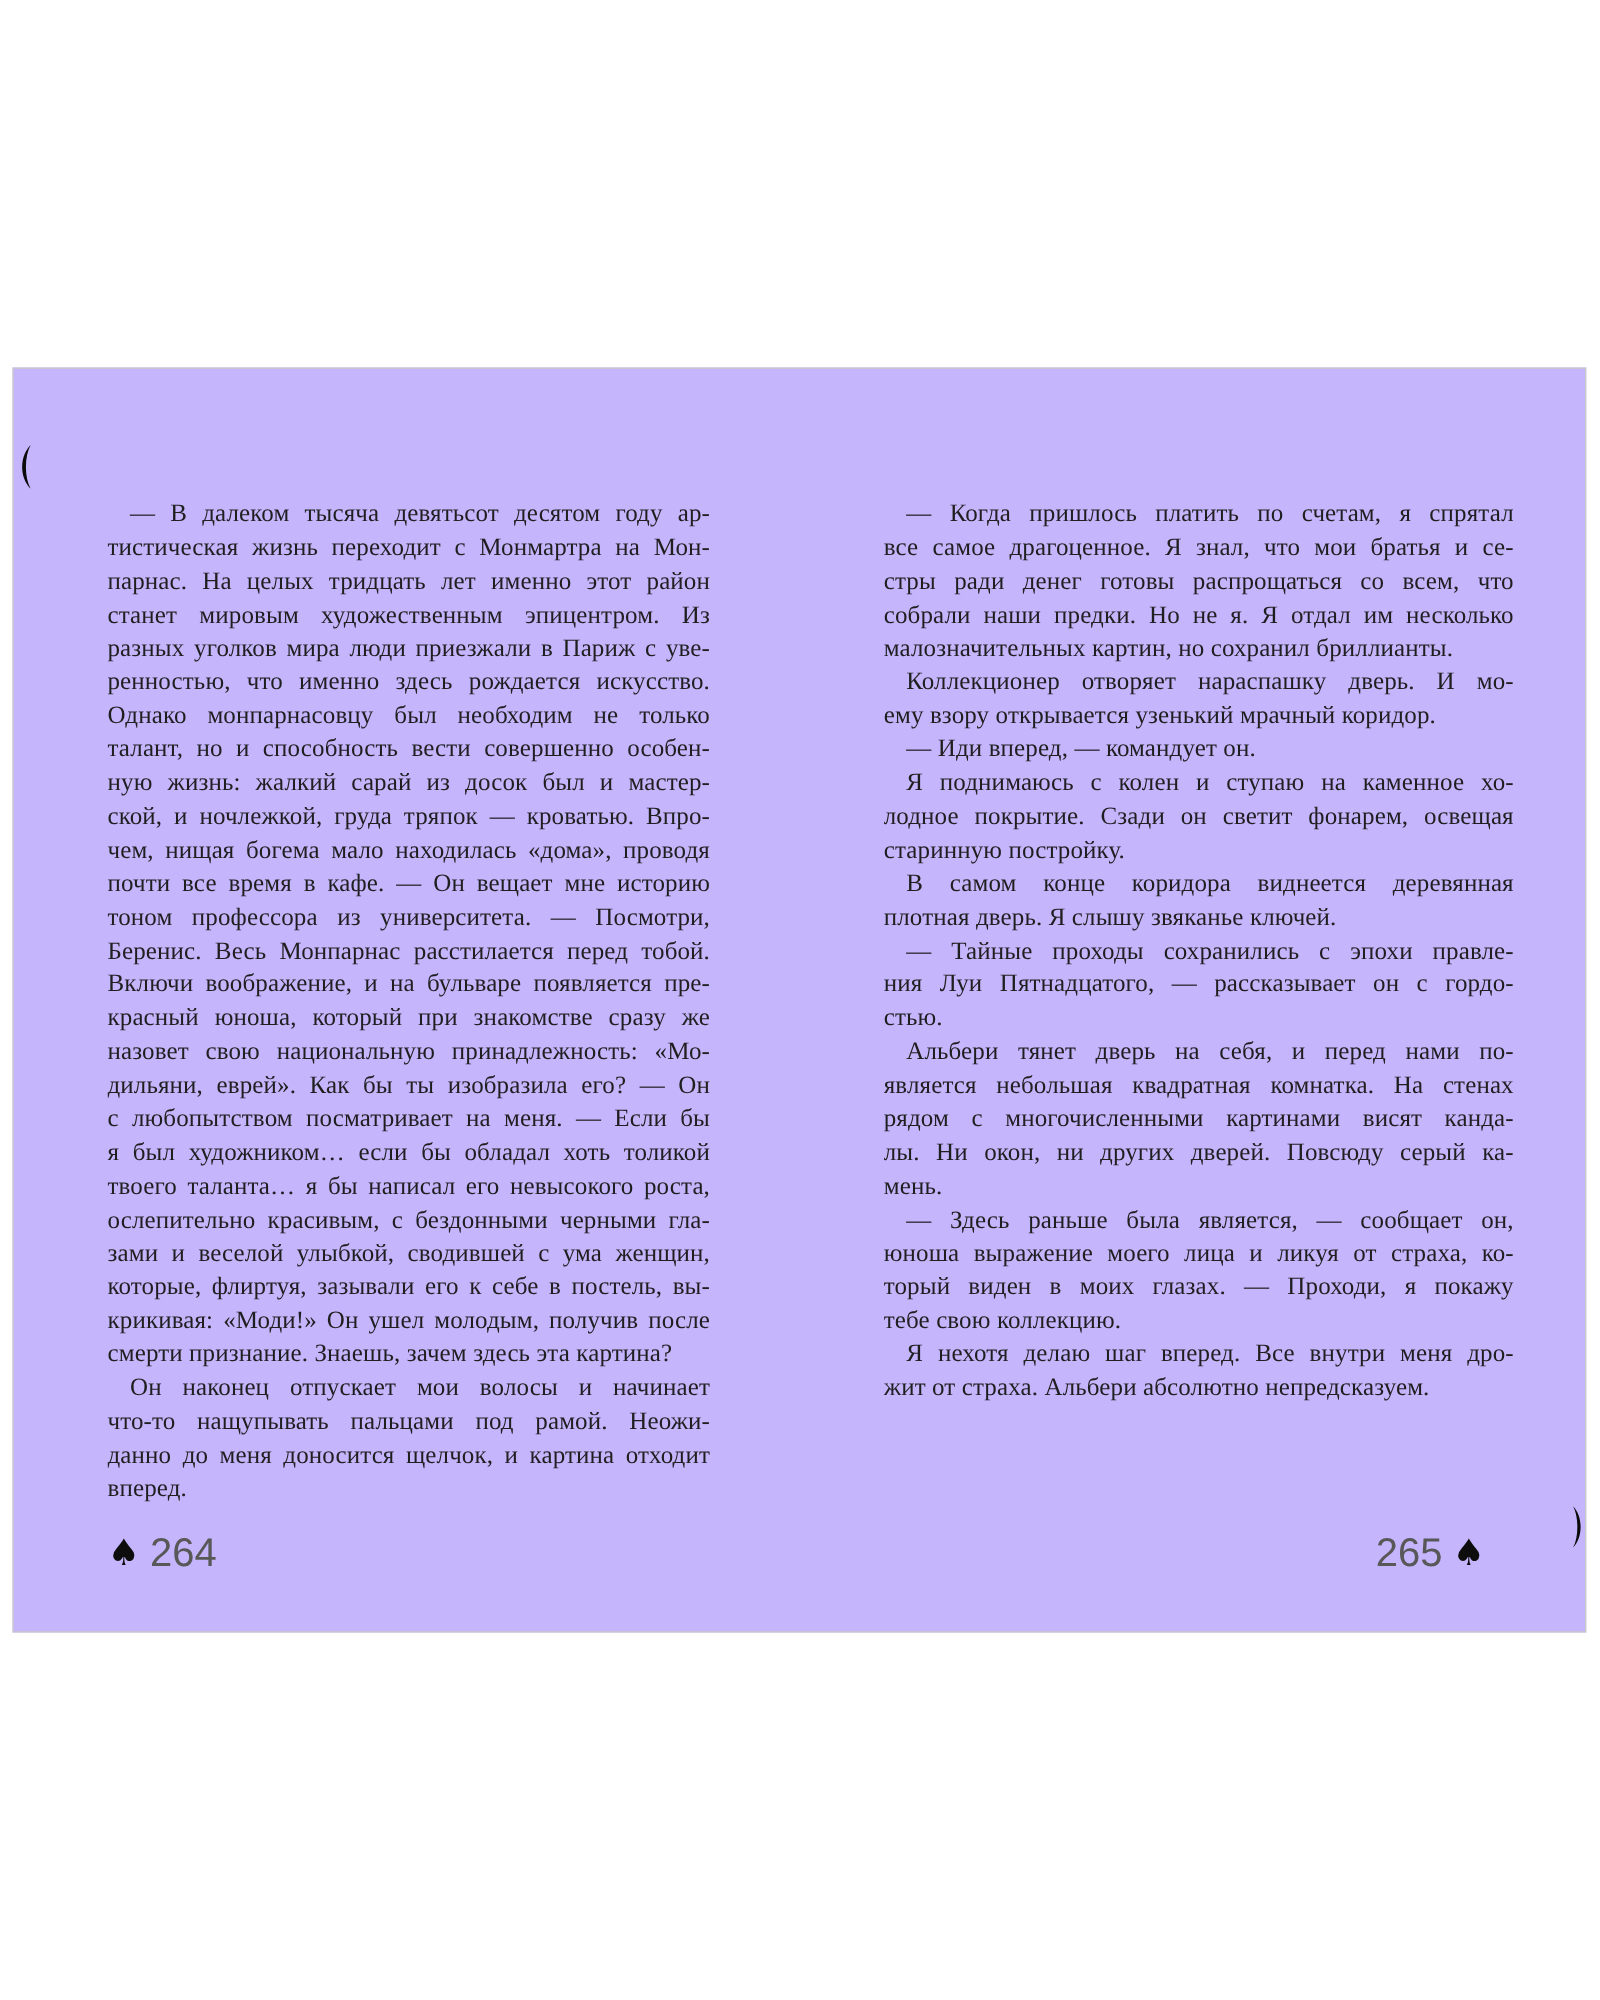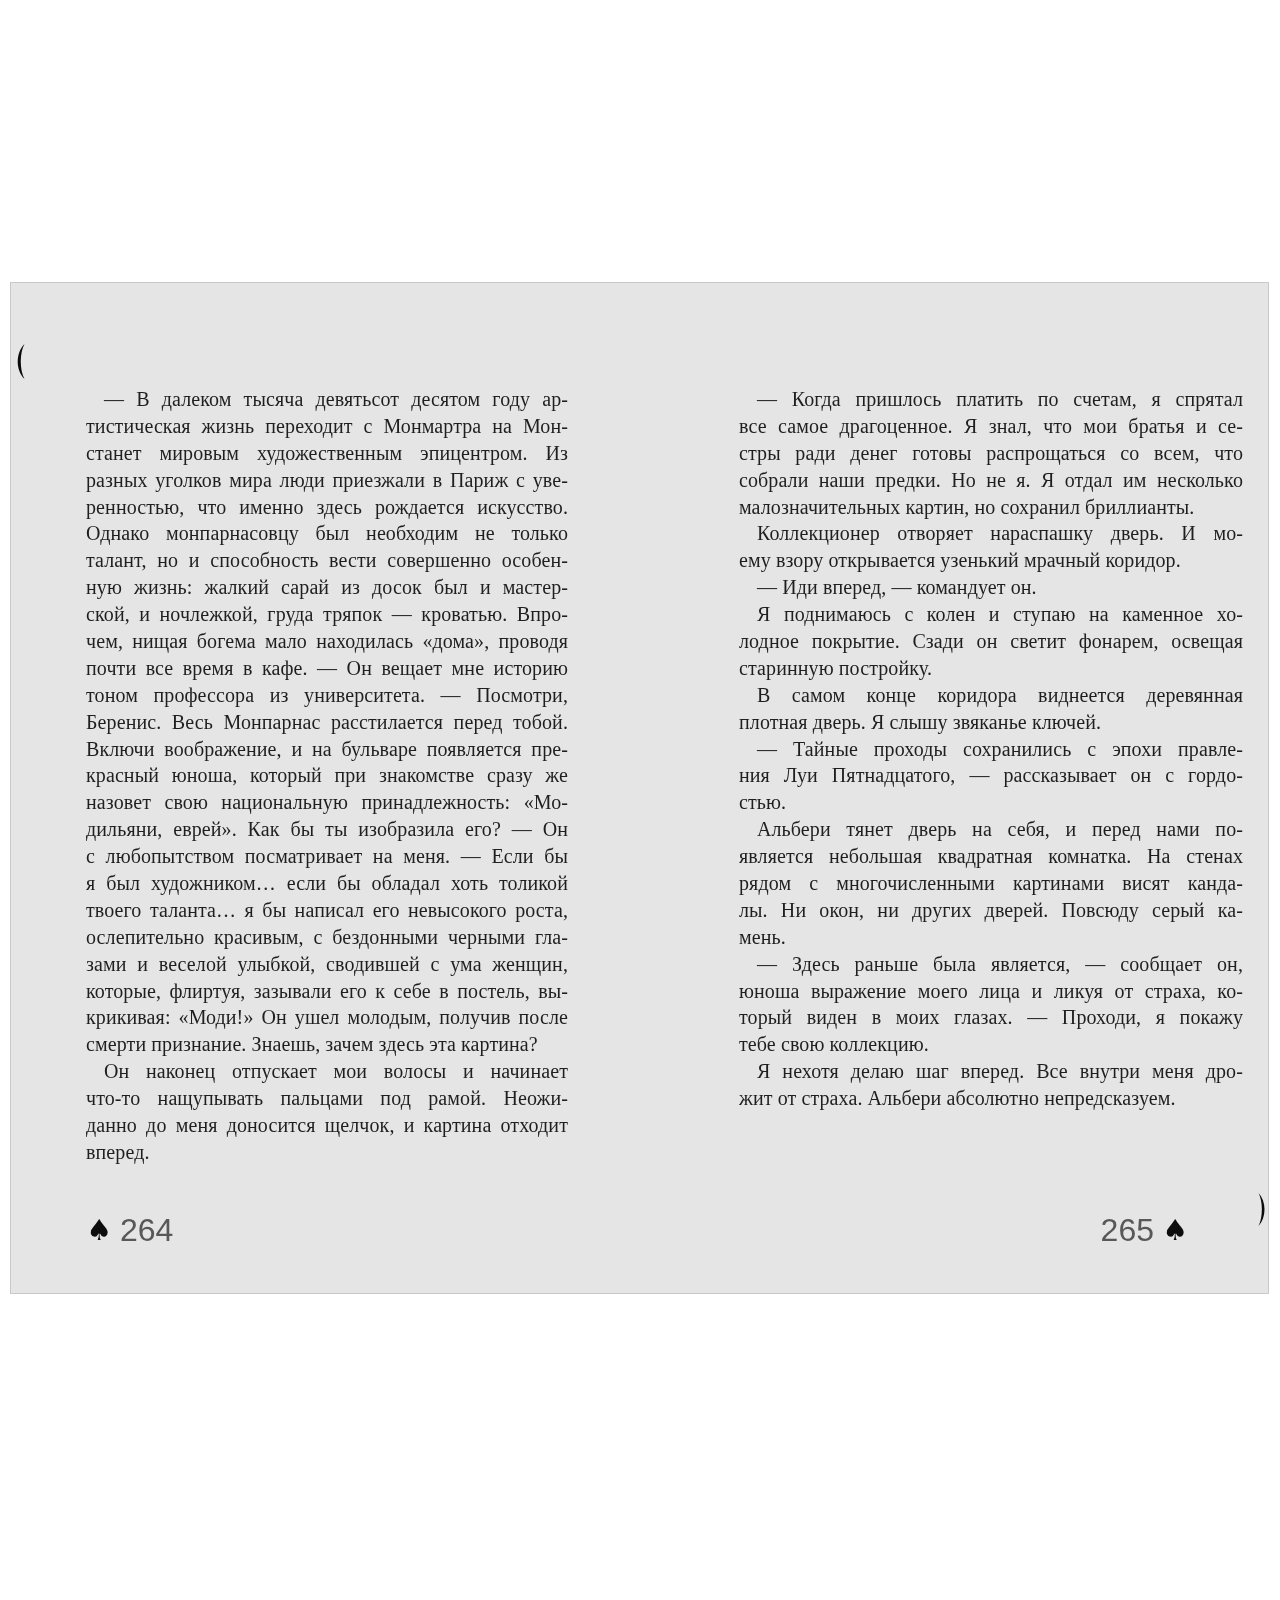--- a/index.html
+++ b/index.html
@@ -8,34 +8,34 @@
     background: #ffffff;
     width: 1280px;
     height: 1600px;
     position: relative;
     font-family: "Liberation Serif", serif;
   }
 
   .spread {
     position: absolute;
     left: 10px;
-    top: 282px;
+    top: 294px;
     width: 1259px;
     height: 1012px;
     box-sizing: border-box;
     border: 1px solid #c9c9c9;
-    background: #e5e5e5;
+    background: #c4b5fd;
   }
 
   .page-text {
     position: absolute;
     top: 103px;
   }
   .page-text.left  { left: 75px;  width: 482px; }
-  .page-text.right { left: 696px; width: 504px; margin-left: 32px; }
+  .page-text.right { left: 696px; width: 504px; }
 
   .para { margin: 0; padding: 0; }
 
   .line {
     font-size: 20px;
     line-height: 26.9px;
     height: 26.9px;
     overflow: hidden;
     color: #1f1f1f;
     text-align: justify;
@@ -91,20 +91,21 @@
   <span class="mark mark-right">
     <svg width="10" height="33" viewBox="0 0 10 33">
       <path d="M0.5,0 C8.5,8.5 8.5,24.5 0.5,33 C5,24.5 5,8.5 0.5,0 Z"></path>
     </svg>
   </span>
 
   <section class="page-text left">
       <div class="para">
         <div class="line first">— В далеком тысяча девятьсот десятом году ар-</div>
         <div class="line">тистическая жизнь переходит с Монмартра на Мон-</div>
+        <div class="line">парнас. На целых тридцать лет именно этот район</div>
         <div class="line">станет мировым художественным эпицентром. Из</div>
         <div class="line">разных уголков мира люди приезжали в Париж с уве-</div>
         <div class="line">ренностью, что именно здесь рождается искусство.</div>
         <div class="line">Однако монпарнасовцу был необходим не только</div>
         <div class="line">талант, но и способность вести совершенно особен-</div>
         <div class="line">ную жизнь: жалкий сарай из досок был и мастер-</div>
         <div class="line">ской, и ночлежкой, груда тряпок — кроватью. Впро-</div>
         <div class="line">чем, нищая богема мало находилась «дома», проводя</div>
         <div class="line">почти все время в кафе. — Он вещает мне историю</div>
         <div class="line">тоном профессора из университета. — Посмотри,</div>

